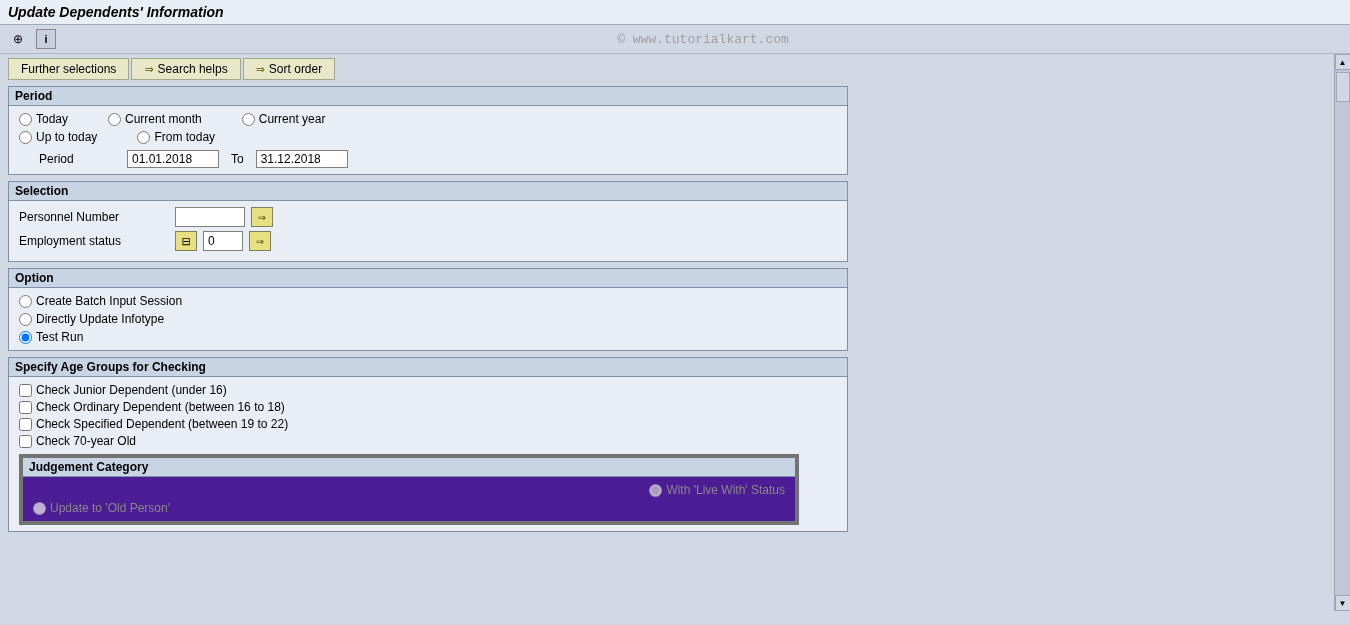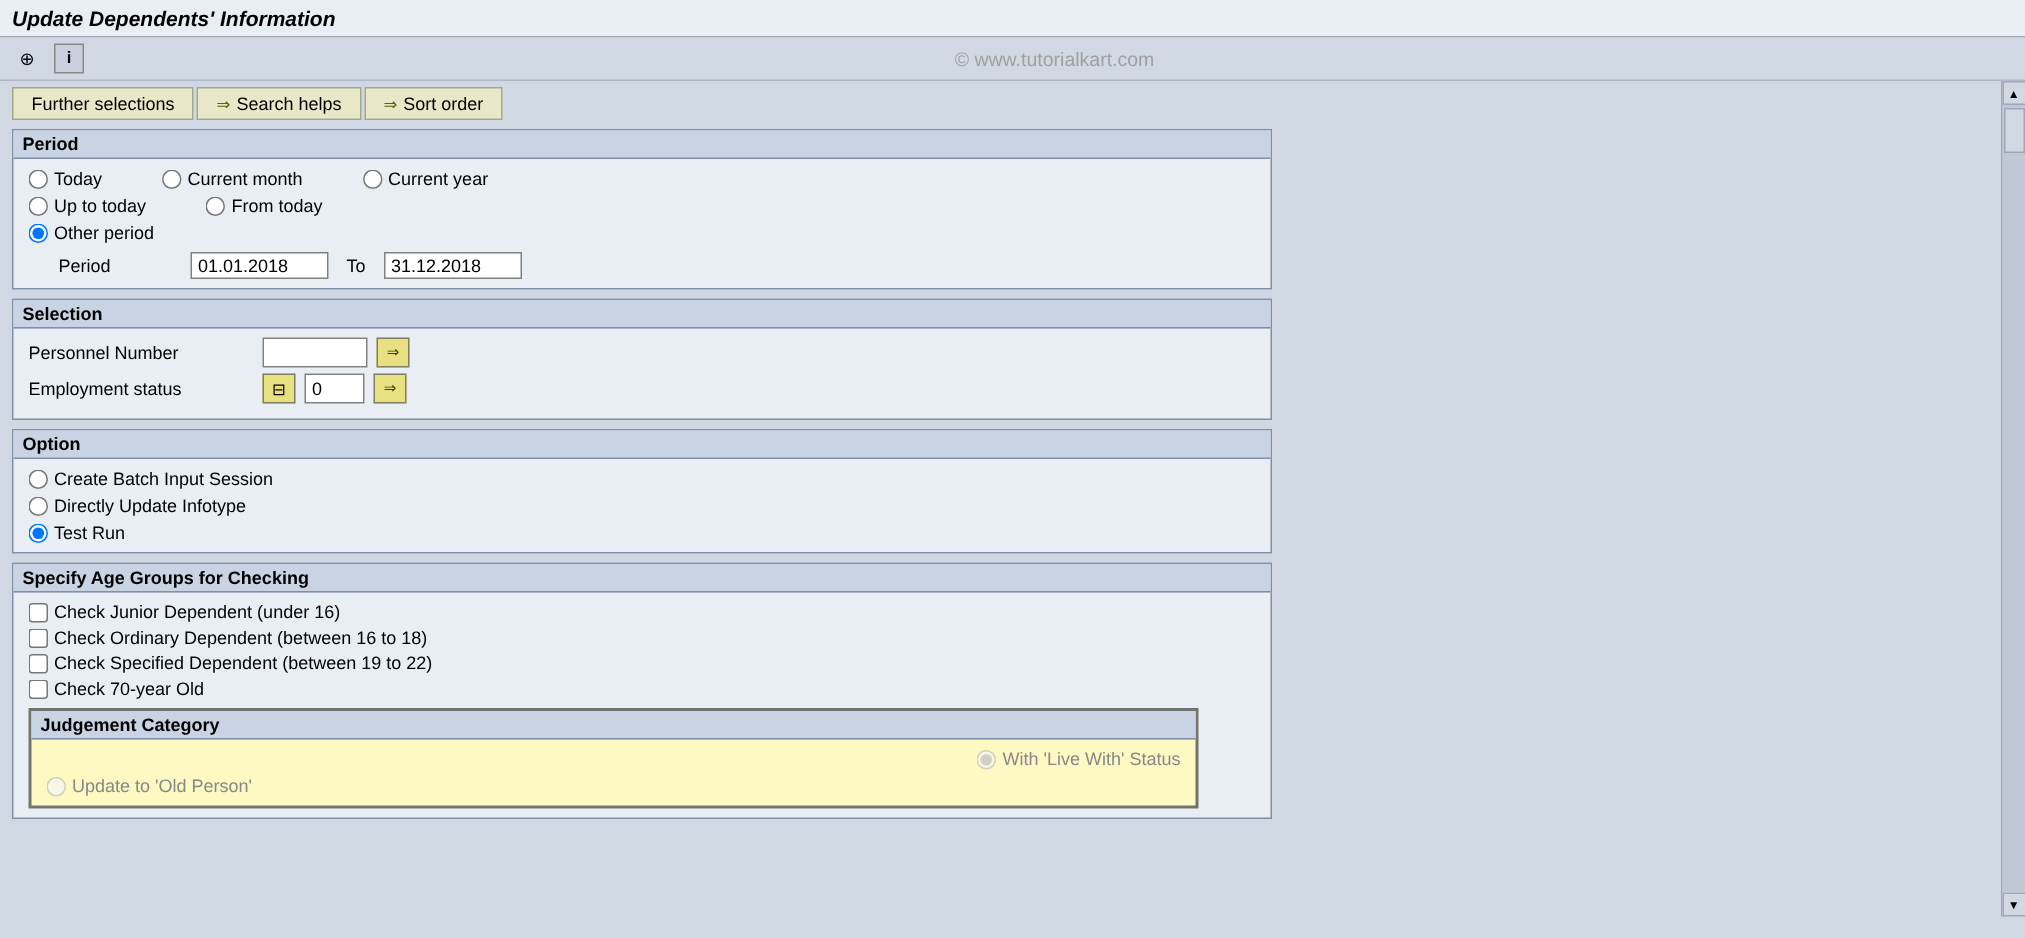--- a/index.html
+++ b/index.html
@@ -40,20 +40,21 @@
       align-items: center;
       justify-content: center;
       cursor: pointer;
     }
 
     .watermark {
       flex: 1;
       text-align: center;
       color: #a0a0a0;
       font-size: 13px;
+      font-family: Liberation Mono, monospace;
     }
 
     
     .main-content {
       background: #d0d8e4;
       display: flex;
       height: calc(625px - 68px);
     }
 
     .content-area {
@@ -203,23 +204,23 @@
       gap: 4px;
       margin-bottom: 3px;
     }
 
     .checkbox-item input[type="checkbox"] {
       margin: 0;
     }
 
     
     .sub-section {
-      border: 2px solid #737373;
+      border: 4px solid #737373;
       margin-top: 6px;
-      background: #fef9c3;
+      background: #4c1d95;
     }
 
     .sub-section-header {
       background: #c8d4e4;
       padding: 2px 6px;
       font-weight: bold;
       border-bottom: 1px solid #8090a8;
     }
 
     .sub-section-body {
@@ -320,26 +321,20 @@
           <div class="radio-row">
             <div class="radio-item">
               <input type="radio" name="period" value="up_to_today" style="">
               <label>Up to today</label>
             </div>
             <div class="radio-item">
               <input type="radio" name="period" value="from_today" style="">
               <label>From today</label>
             </div>
           </div>
-          <div class="radio-row">
-            <div class="radio-item">
-              <input type="radio" name="period" value="other_period" checked="" style="">
-              <label>Other period</label>
-            </div>
-          </div>
         </div>
         <div class="period-row">
           <span class="period-label">Period</span>
           <input type="text" class="period-input" value="01.01.2018" style="">
           <span style="padding: 0 4px;">To</span>
           <input type="text" class="period-input" value="31.12.2018" style="">
         </div>
       </div>
     </div>
 

